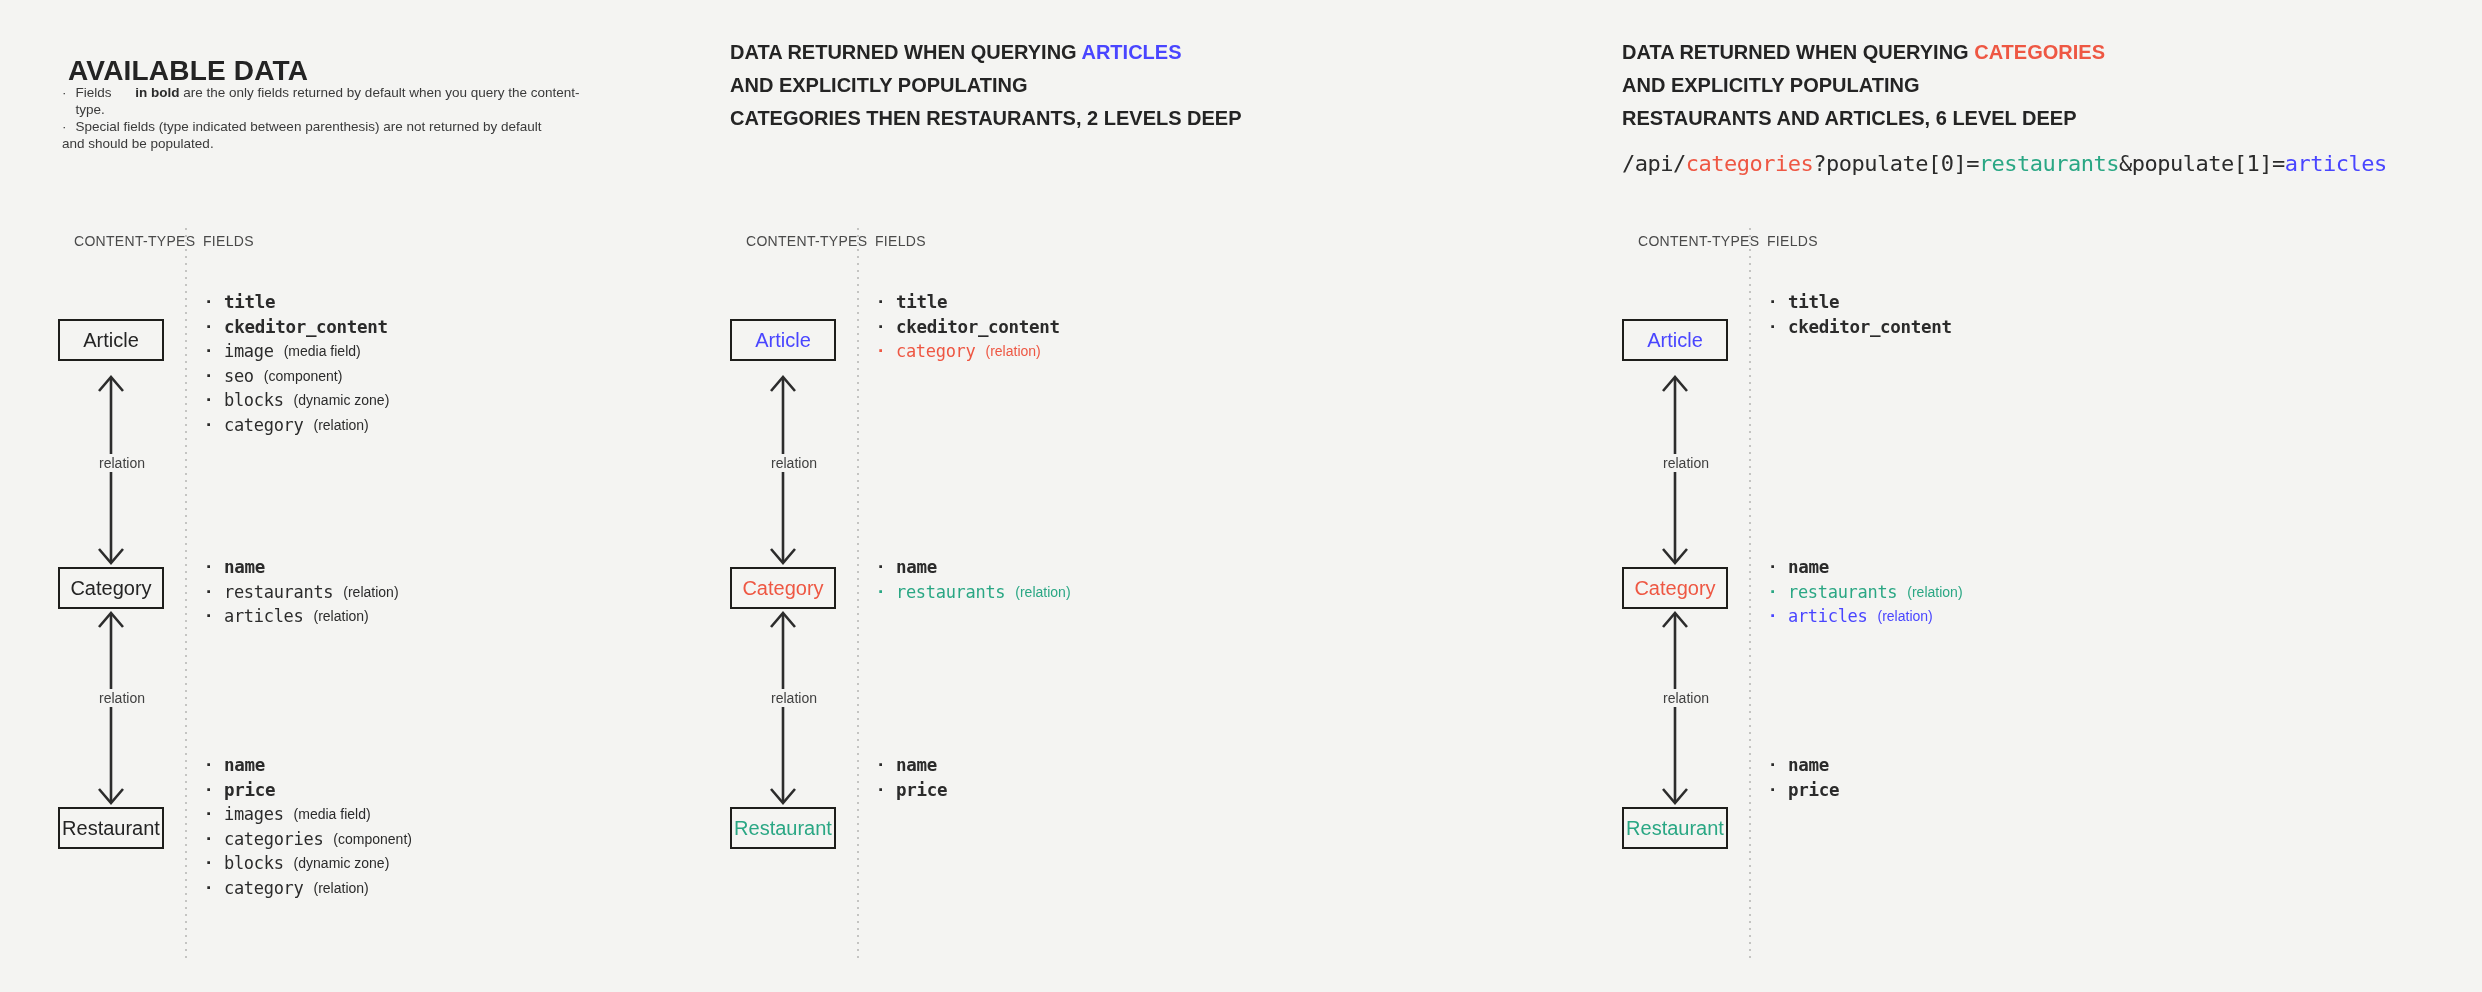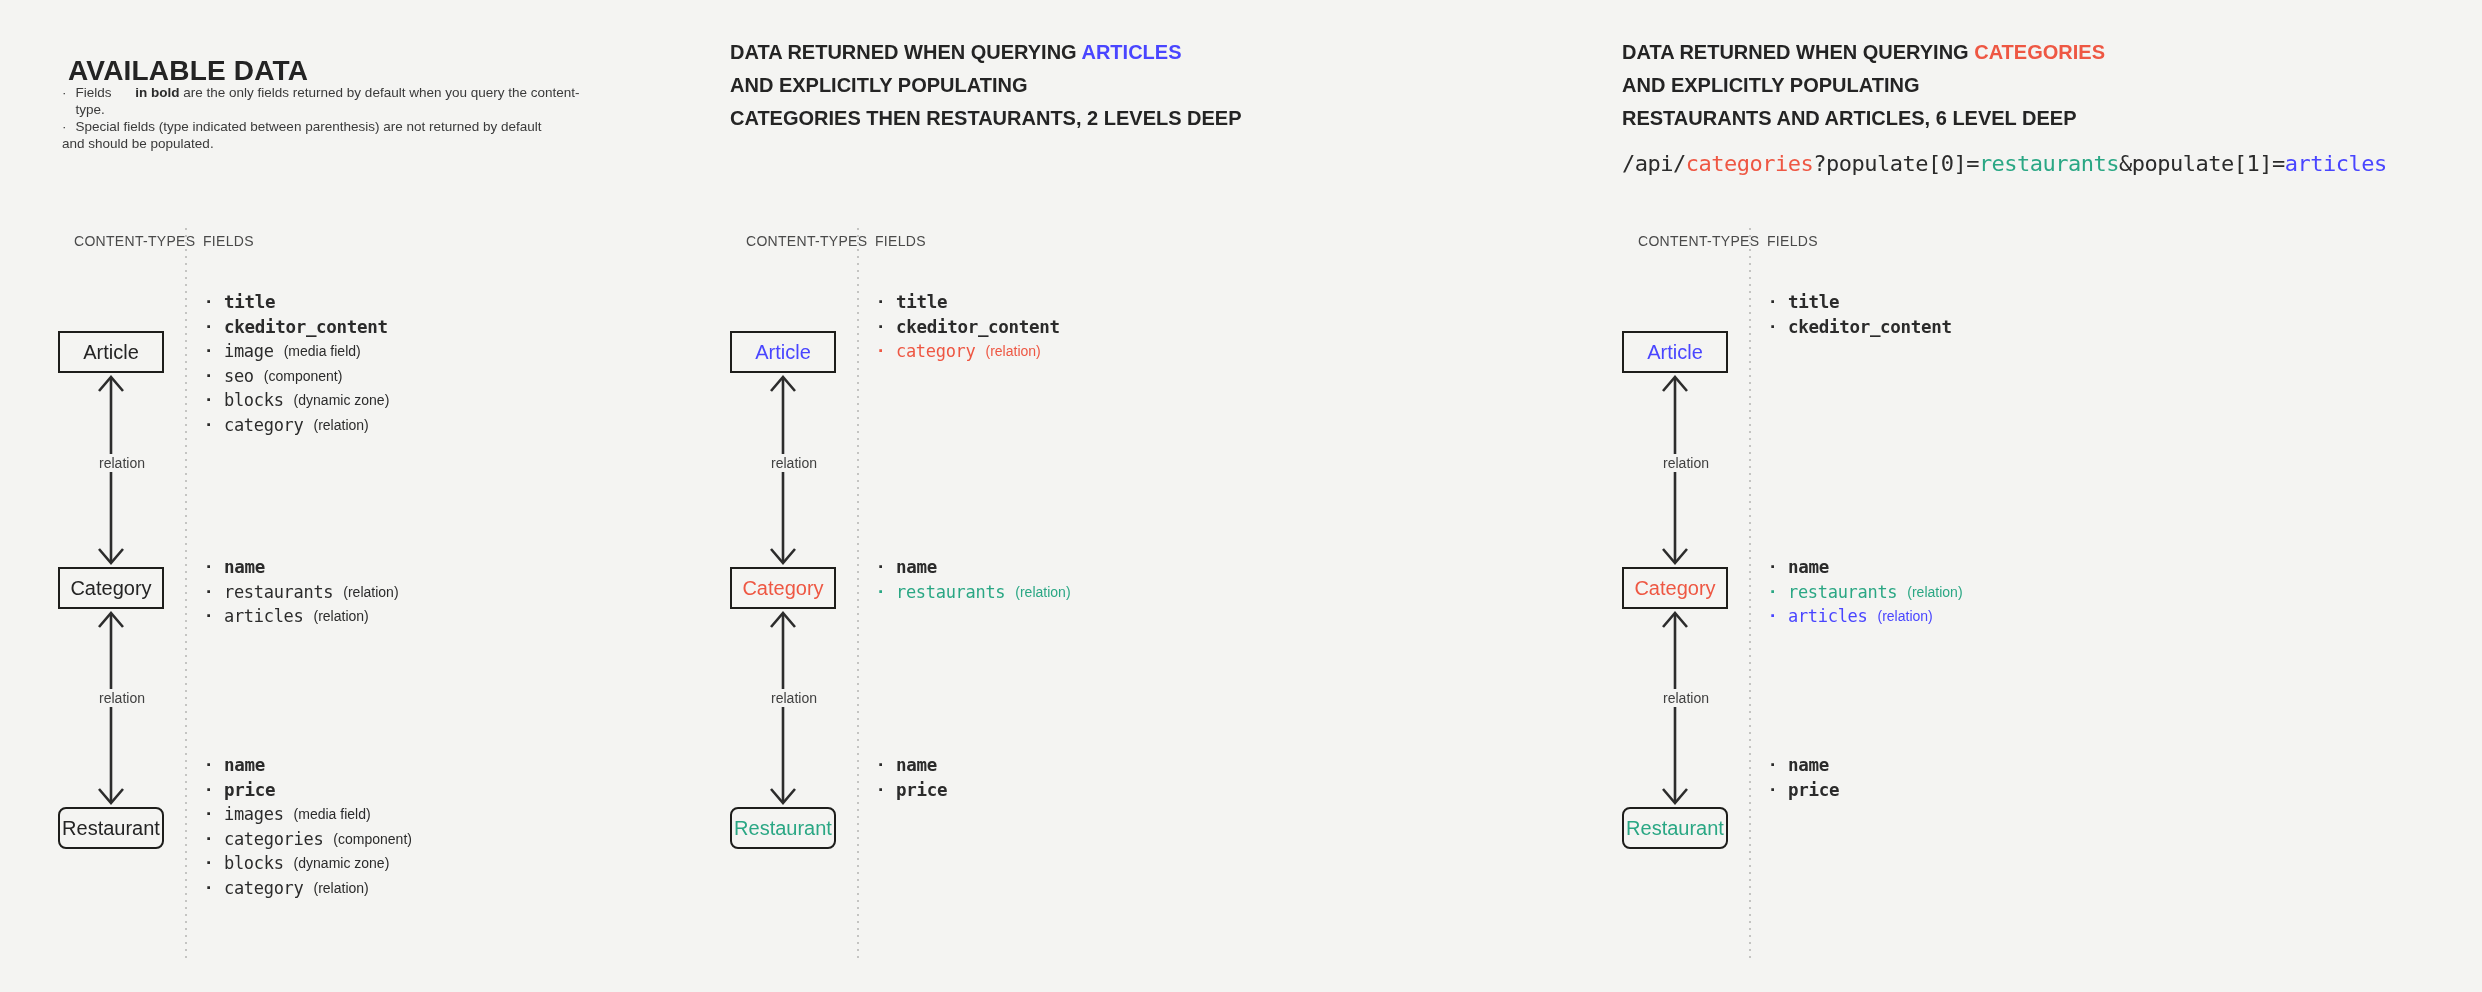--- a/index.html
+++ b/index.html
@@ -33,21 +33,21 @@
   
   .colhead{position:absolute;top:233px;font-size:14px;color:#4a4a4a;letter-spacing:.3px;}
   .colhead.left{left:2px;margin-left:14px;} .colhead.right{left:145px;}
   .vdivider{position:absolute;left:127px;top:228px;width:2px;height:730px;
     background:repeating-linear-gradient(to bottom,#c4c4c2 0 2px,transparent 2px 7px);}
 
   
   .node{position:absolute;left:0;width:106px;height:42px;border:2.5px solid #1d1d1b;
     box-sizing:border-box;display:flex;align-items:center;justify-content:center;
     font-size:20px;background:transparent;}
-  .node-article{top:331px;text-align:right;} .node-category{top:567px;} .node-restaurant{top:807px;border-radius:8px;}
+  .node-article{top:319px;text-align:right;} .node-category{top:567px;} .node-restaurant{top:807px;}
 
   
   .arrow{position:absolute;left:33px;}
   .arrow-1{top:373px;} .arrow-2{top:609px;}
   .edge-label{position:absolute;left:64px;transform:translateX(-50%);
     background:#f4f4f2;color:#404040;font-size:14px;padding:1px 5px;white-space:nowrap;}
   .edge-label-1{top:454px;} .edge-label-2{top:689px;}
 
   
   .fields{position:absolute;left:148px;display:flex;flex-direction:column;}

